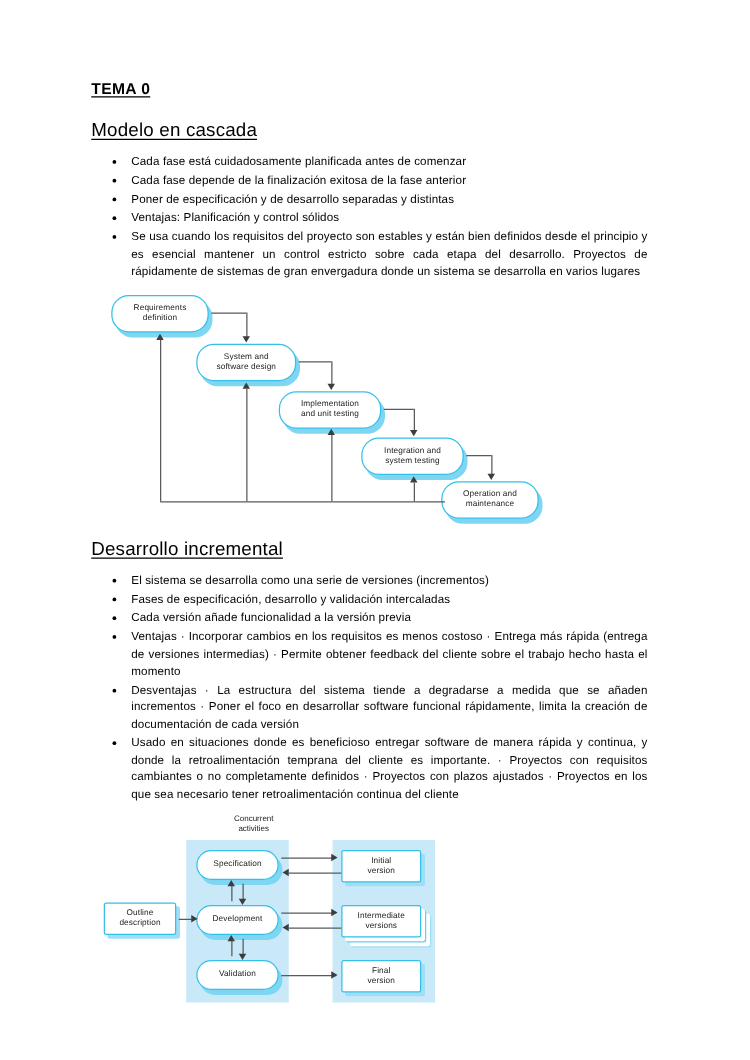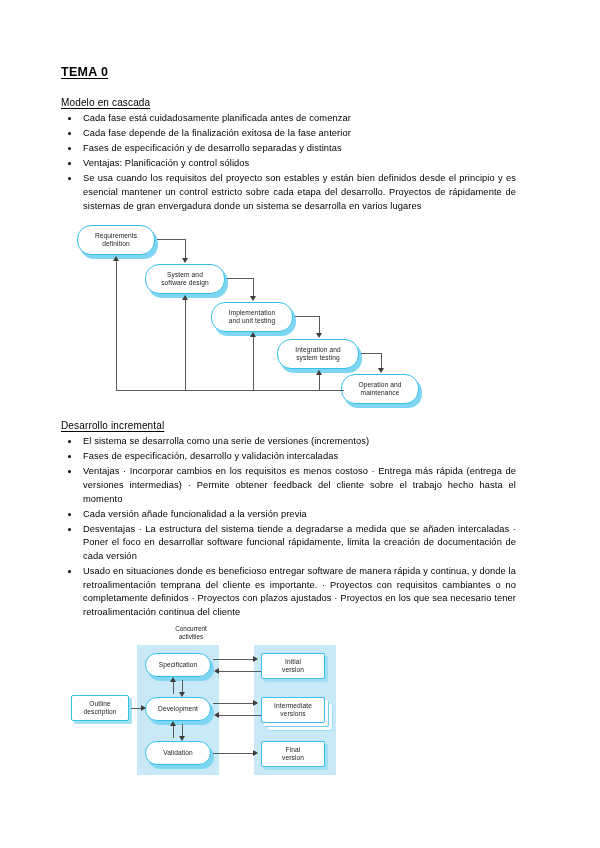--- a/index.html
+++ b/index.html
@@ -17,46 +17,46 @@
   }
   .page {
     position: absolute;
     left: 0; top: 0;
     width: 600px;
     height: 848px;
     background: #ffffff;
   }
   .content {
     position: absolute;
-    left: 61px;
+    left: 73px;
     top: 62px;
     width: 455px;
   }
 
   
   h1.doc-title {
     font-size: 12.5px;
     font-weight: bold;
     letter-spacing: 0.3px;
     margin: 0 0 18px 0;
     text-decoration: underline;
     text-underline-offset: 2px;
     display: inline-block;
   }
   .section-heading {
-    font-size: 10px;
+    font-size: 15px;
     font-weight: normal;
     text-decoration: underline;
     text-underline-offset: 2px;
     margin: 0 0 4px 0;
     letter-spacing: 0.15px;
   }
   ul.bullets {
     list-style: none;
-    margin: 0;
+    margin: 10px;
     padding: 0;
   }
   ul.bullets li {
     position: relative;
     padding-left: 22px;
     font-size: 9.3px;
     line-height: 13.6px;
     text-align: justify;
     margin-bottom: 1.5px;
     letter-spacing: 0.1px;
@@ -163,21 +163,21 @@
   <div class="content">
 
     <h1 class="doc-title">TEMA 0</h1>
 
     
     <div>
       <div class="section-heading">Modelo en cascada</div>
       <ul class="bullets">
         <li>Cada fase está cuidadosamente planificada antes de comenzar</li>
         <li>Cada fase depende de la finalización exitosa de la fase anterior</li>
-        <li>Fases de especificación y de desarrollo separadas y distintas</li>
+        <li>Poner de especificación y de desarrollo separadas y distintas</li>
         <li>Ventajas: Planificación y control sólidos</li>
         <li>Se usa cuando los requisitos del proyecto son estables y están bien definidos desde el principio y es esencial mantener un control estricto sobre cada etapa del desarrollo. Proyectos de rápidamente de sistemas de gran  envergadura donde un sistema se desarrolla en varios lugares</li>
       </ul>
     </div>
 
     
     <div class="diagram" style="width:340px;height:185px;margin:10px 0 0 8px;">
 
       <div class="node" style="left:8px;  top:2px;   width:78px; height:30px;">
         <span>
@@ -246,23 +246,23 @@
     </div>
 
     <div class="block-gap"></div>
 
     
     <div>
       <div class="section-heading">Desarrollo incremental</div>
       <ul class="bullets">
         <li>El sistema se desarrolla como una serie de versiones (incrementos)</li>
         <li>Fases de especificación, desarrollo y validación intercaladas</li>
+        <li>Cada versión añade funcionalidad a la versión previa</li>
         <li>Ventajas · Incorporar cambios en los requisitos es menos costoso · Entrega más rápida (entrega de versiones intermedias) · Permite obtener feedback del cliente sobre el trabajo hecho hasta el momento</li>
-        <li>Cada versión añade funcionalidad a la versión previa</li>
-        <li>Desventajas · La estructura del sistema tiende a degradarse a medida que se añaden intercaladas · Poner el foco en desarrollar software funcional rápidamente, limita la creación de documentación de cada versión</li>
+        <li>Desventajas · La estructura del sistema tiende a degradarse a medida que se añaden incrementos · Poner el foco en desarrollar software funcional rápidamente, limita la creación de documentación de cada versión</li>
         <li>Usado en situaciones donde es beneficioso entregar software de manera rápida y continua, y donde la retroalimentación temprana del cliente es importante. · Proyectos con requisitos cambiantes o no completamente definidos · Proyectos con plazos ajustados · Proyectos en los que sea necesario tener retroalimentación continua del cliente</li>
       </ul>
     </div>
 
     
     <div class="diagram" style="width:300px;height:155px;margin:6px 0 0 8px;">
 
       <div class="panel-label" style="left:82px; top:0px; width:80px;">
         <span>Concurrent</span><br>
         <span>activities</span>

